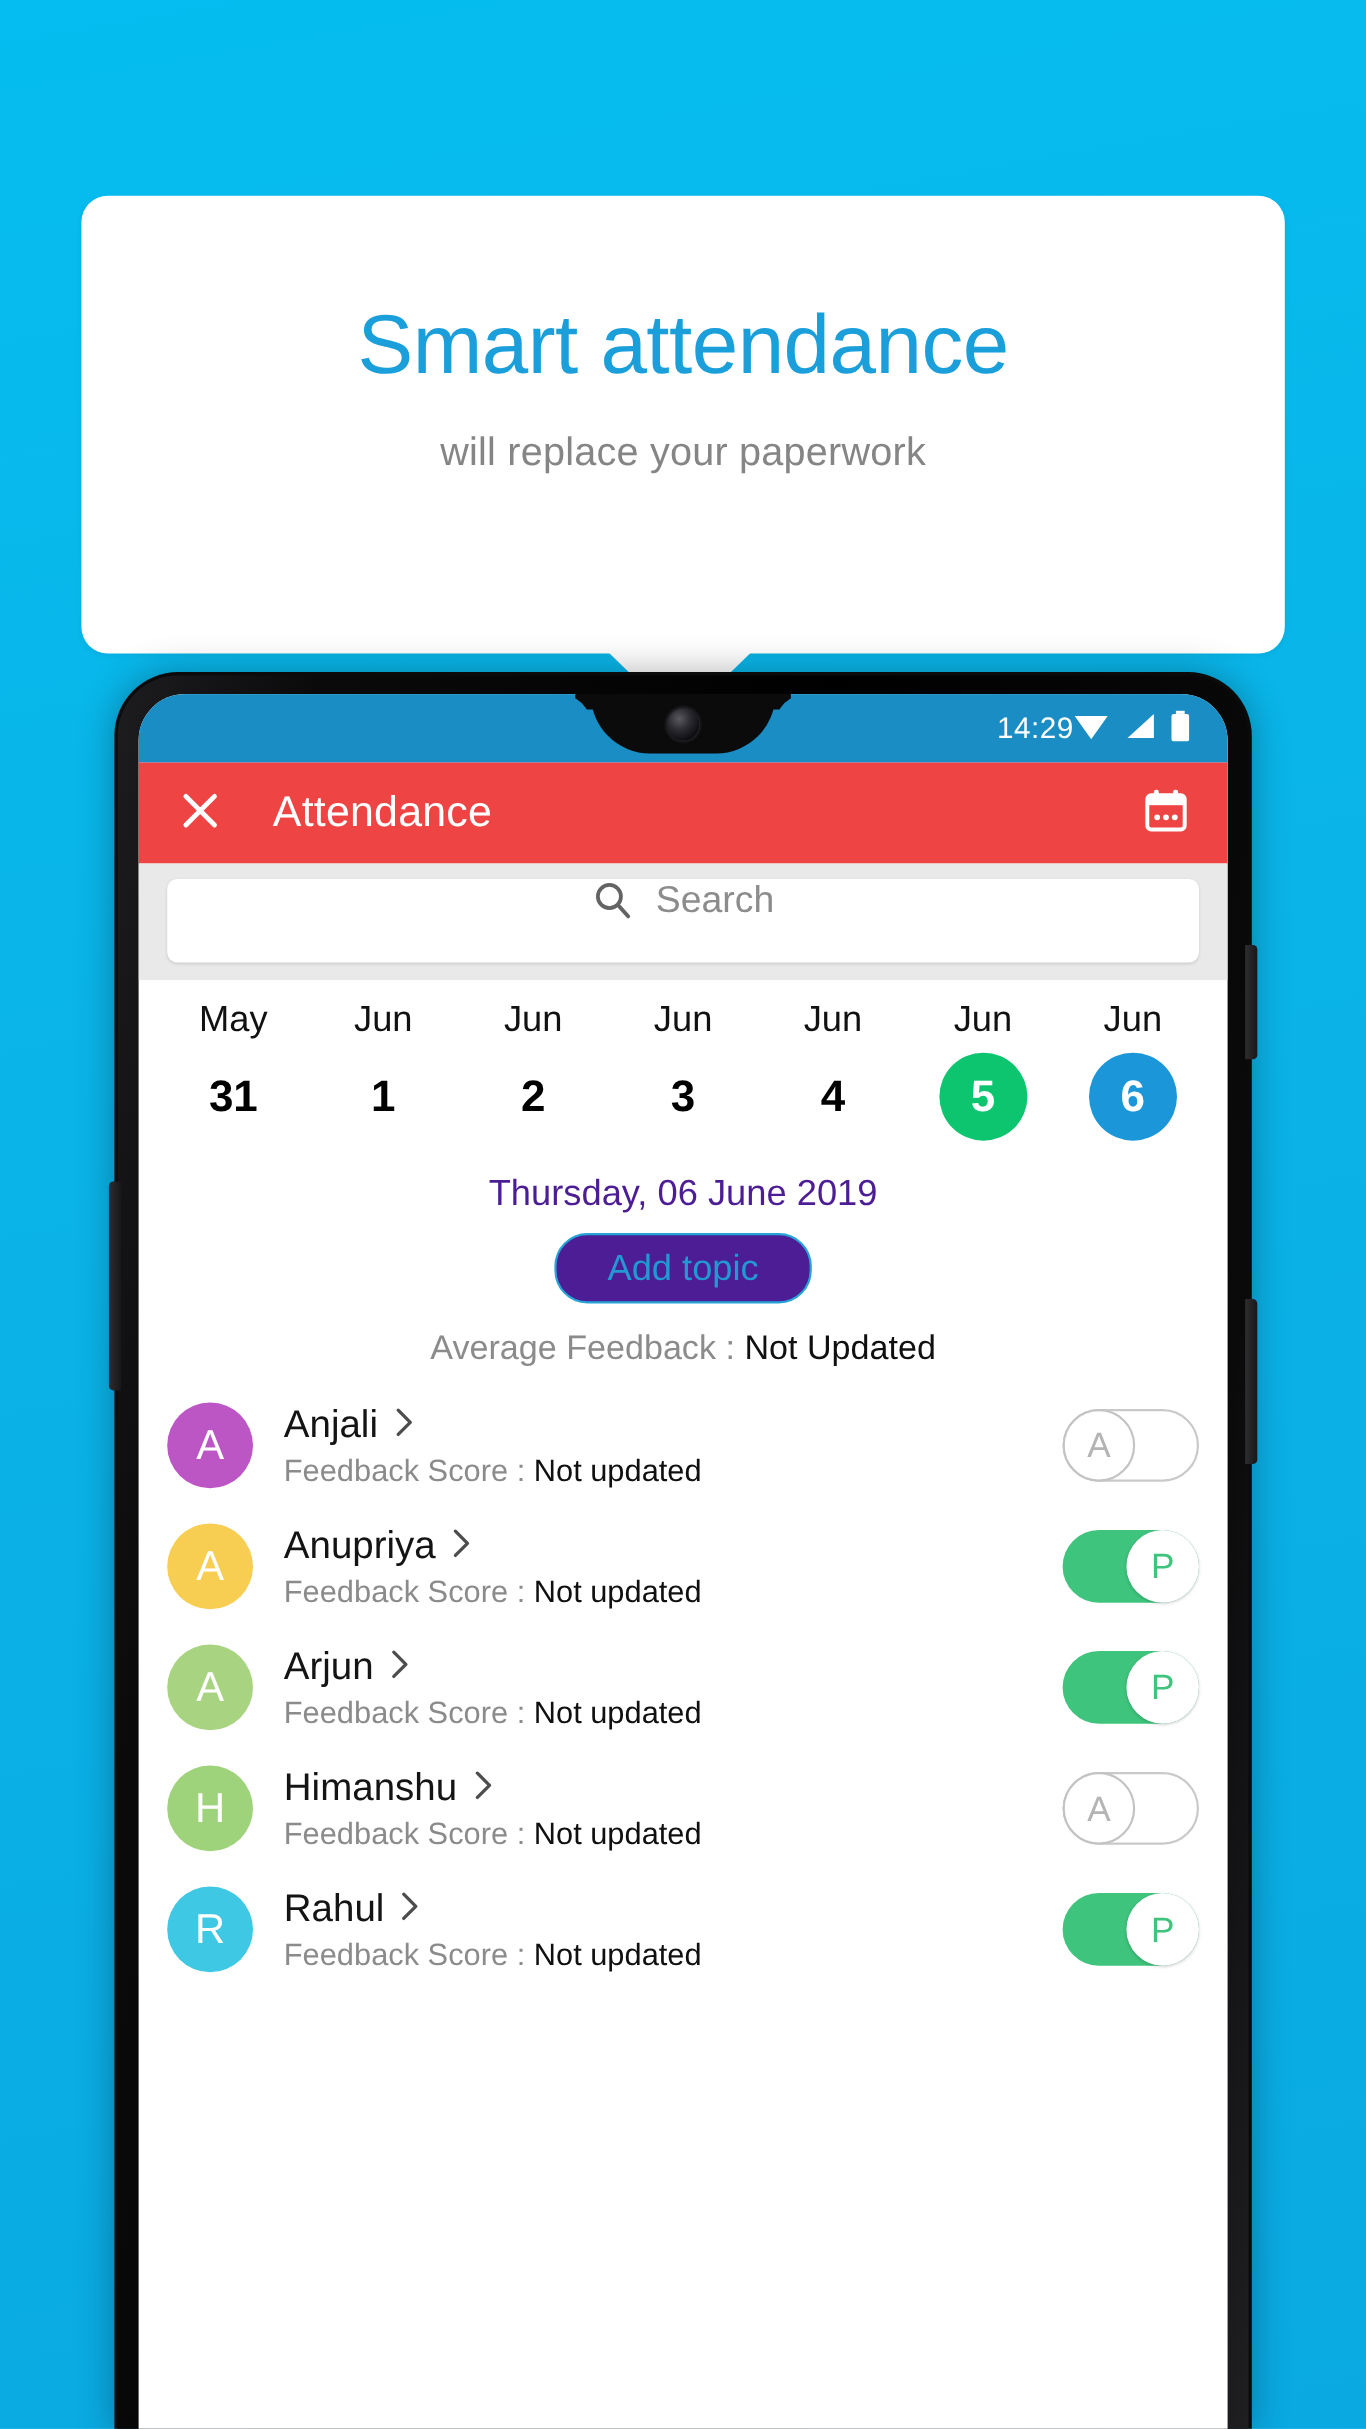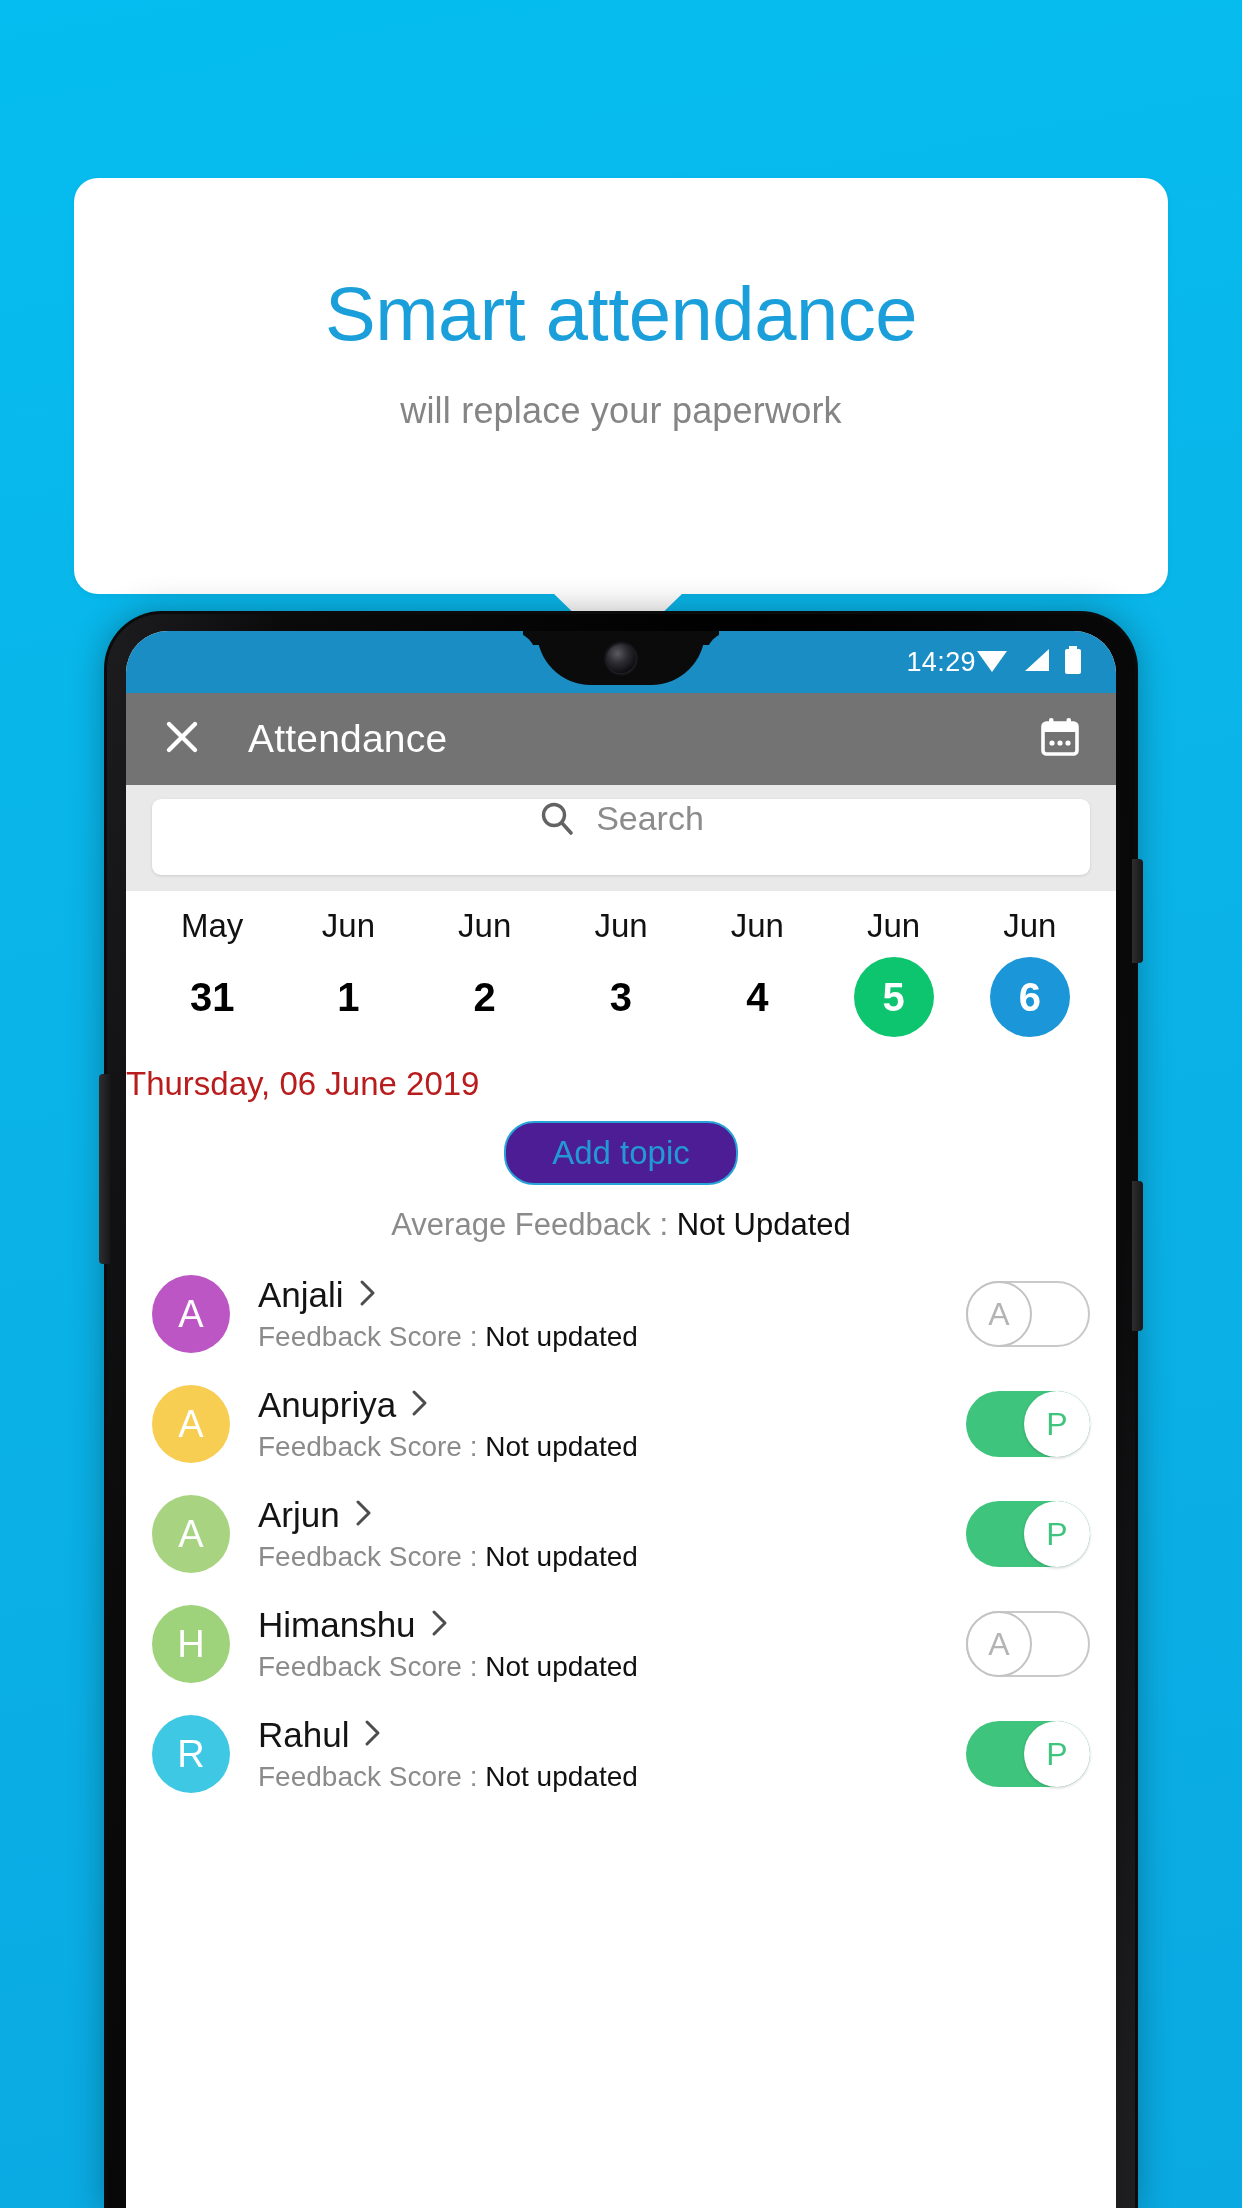--- a/index.html
+++ b/index.html
@@ -126,21 +126,21 @@
     width:29px; height:29px;
     border-radius:50%;
     background:radial-gradient(circle at 38% 33%,#5a5a60 0%,#2b2b31 38%,#101014 72%,#000 100%);
     box-shadow:0 0 3px 1px rgba(70,70,80,.6);
     z-index:6;
   }
 
   
   #appbar {
     height:92px;
-    background:#737373;
+    background:#ef4444;
     display:flex;
     align-items:center;
     padding:0 34px;
     gap:44px;
   }
   #appbar-title {
     color:#ffffff;
     font-size:39px;
     font-weight:400;
     letter-spacing:0.2px;
@@ -177,22 +177,23 @@
     width:80px; height:80px;
     display:flex; align-items:center; justify-content:center;
     font-size:40px; font-weight:700; color:#000;
     border-radius:50%;
   }
   .dnum.green { background:#0dc46f; color:#fff; }
   .dnum.blue  { background:#1b96d8; color:#fff; }
 
   
   #date-heading {
+    text-align:center;
     font-size:33px;
-    color:#b91c1c;
+    color:#4c1d95;
     margin-top:22px;
   }
   #addtopic-wrap { display:flex; justify-content:center; margin-top:18px; }
   #addtopic {
     border:2px solid #27a3d8;
     border-radius:30px;
     color:#2399d4;
     background:#4c1d95;
     font-size:33px;
     padding:11px 46px;

